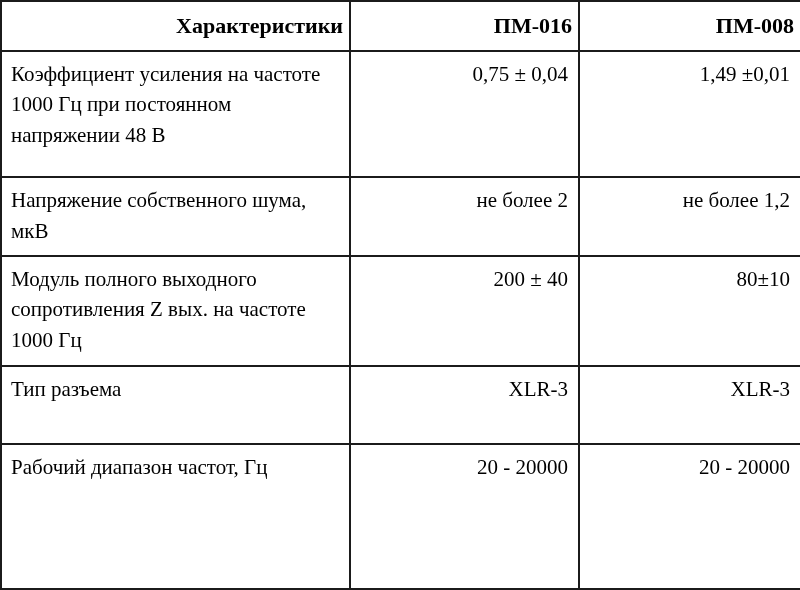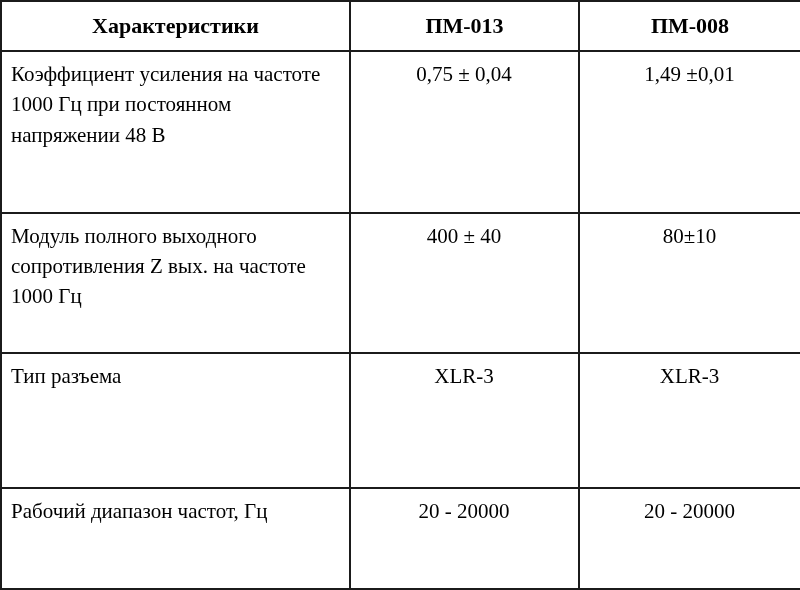--- a/index.html
+++ b/index.html
@@ -24,27 +24,27 @@
     color: #000000;
     font-size: 21px;
     padding: 7px 10px 6px 9px;
     vertical-align: top;
     line-height: 1.45;
     overflow: hidden;
   }
   .spec-table th {
     font-weight: bold;
     font-size: 22px;
-    text-align: center;
+    text-align: right;
     vertical-align: middle;
     padding: 4px 6px;
     margin-top: 24px;
   }
   .spec-table td.char-cell { text-align: left; }
-  .spec-table td.val-cell  { text-align: center; }
+  .spec-table td.val-cell  { text-align: right; }
 
   
   col.c1 { width: 349px; }
   col.c2 { width: 229px; }
   col.c3 { width: 222px; }
 
   
   thead tr              { height: 50px;  }
   tbody tr:nth-child(1) { height: 122px; }
   tbody tr:nth-child(2) { height: 45px;  }
@@ -59,33 +59,38 @@
 
 <table class="spec-table">
   <colgroup>
     <col class="c1">
     <col class="c2">
     <col class="c3">
   </colgroup>
   <thead>
     <tr>
       <th>Характеристики</th>
-      <th>ПМ-013</th>
+      <th>ПМ-016</th>
       <th>ПМ-008</th>
     </tr>
   </thead>
   <tbody>
     <tr>
       <td class="char-cell">Коэффициент усиления на частоте 1000 Гц при постоянном напряжении 48 В</td>
       <td class="val-cell">0,75 ± 0,04</td>
       <td class="val-cell">1,49 ±0,01</td>
     </tr>
     <tr>
+      <td class="char-cell">Напряжение собственного шума, мкВ</td>
+      <td class="val-cell">не более 2</td>
+      <td class="val-cell">не более 1,2</td>
+    </tr>
+    <tr>
       <td class="char-cell">Модуль полного выходного сопротивления Z вых. на частоте 1000 Гц</td>
-      <td class="val-cell">400 ± 40</td>
+      <td class="val-cell">200 ± 40</td>
       <td class="val-cell">80±10</td>
     </tr>
     <tr>
       <td class="char-cell">Тип разъема</td>
       <td class="val-cell">XLR-3</td>
       <td class="val-cell">XLR-3</td>
     </tr>
     <tr>
       <td class="char-cell">Рабочий диапазон частот, Гц</td>
       <td class="val-cell">20 - 20000</td>

